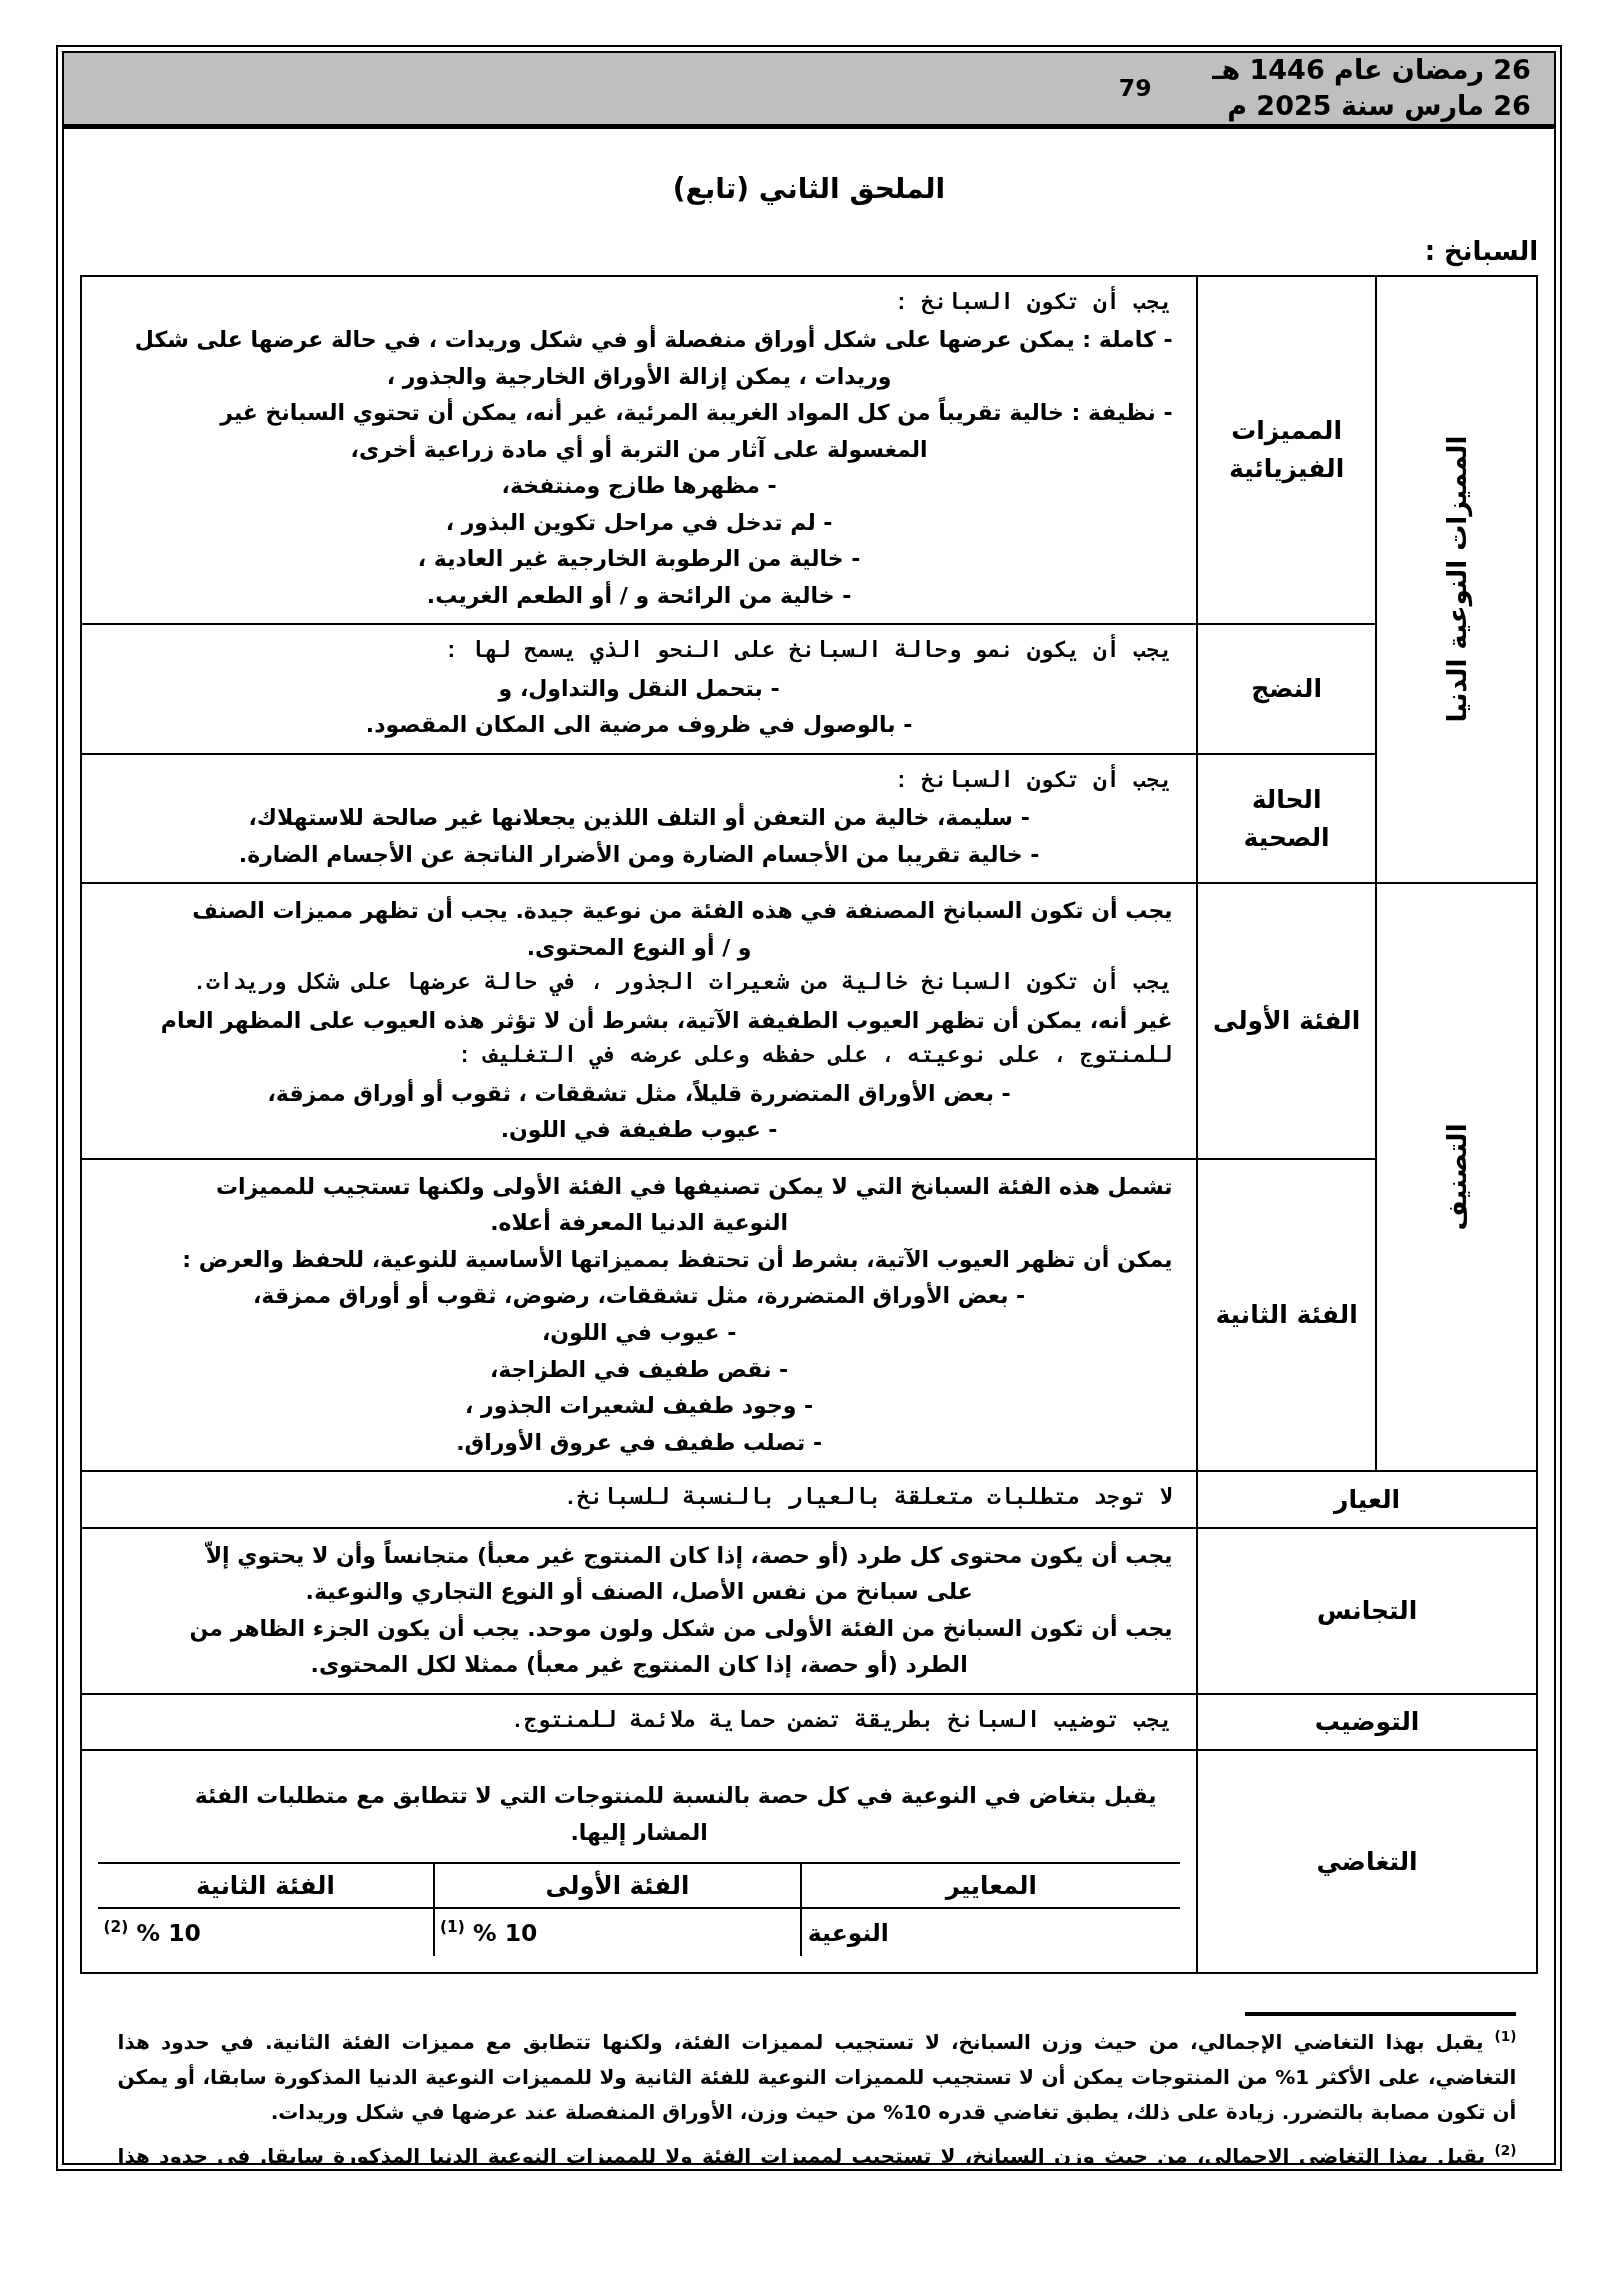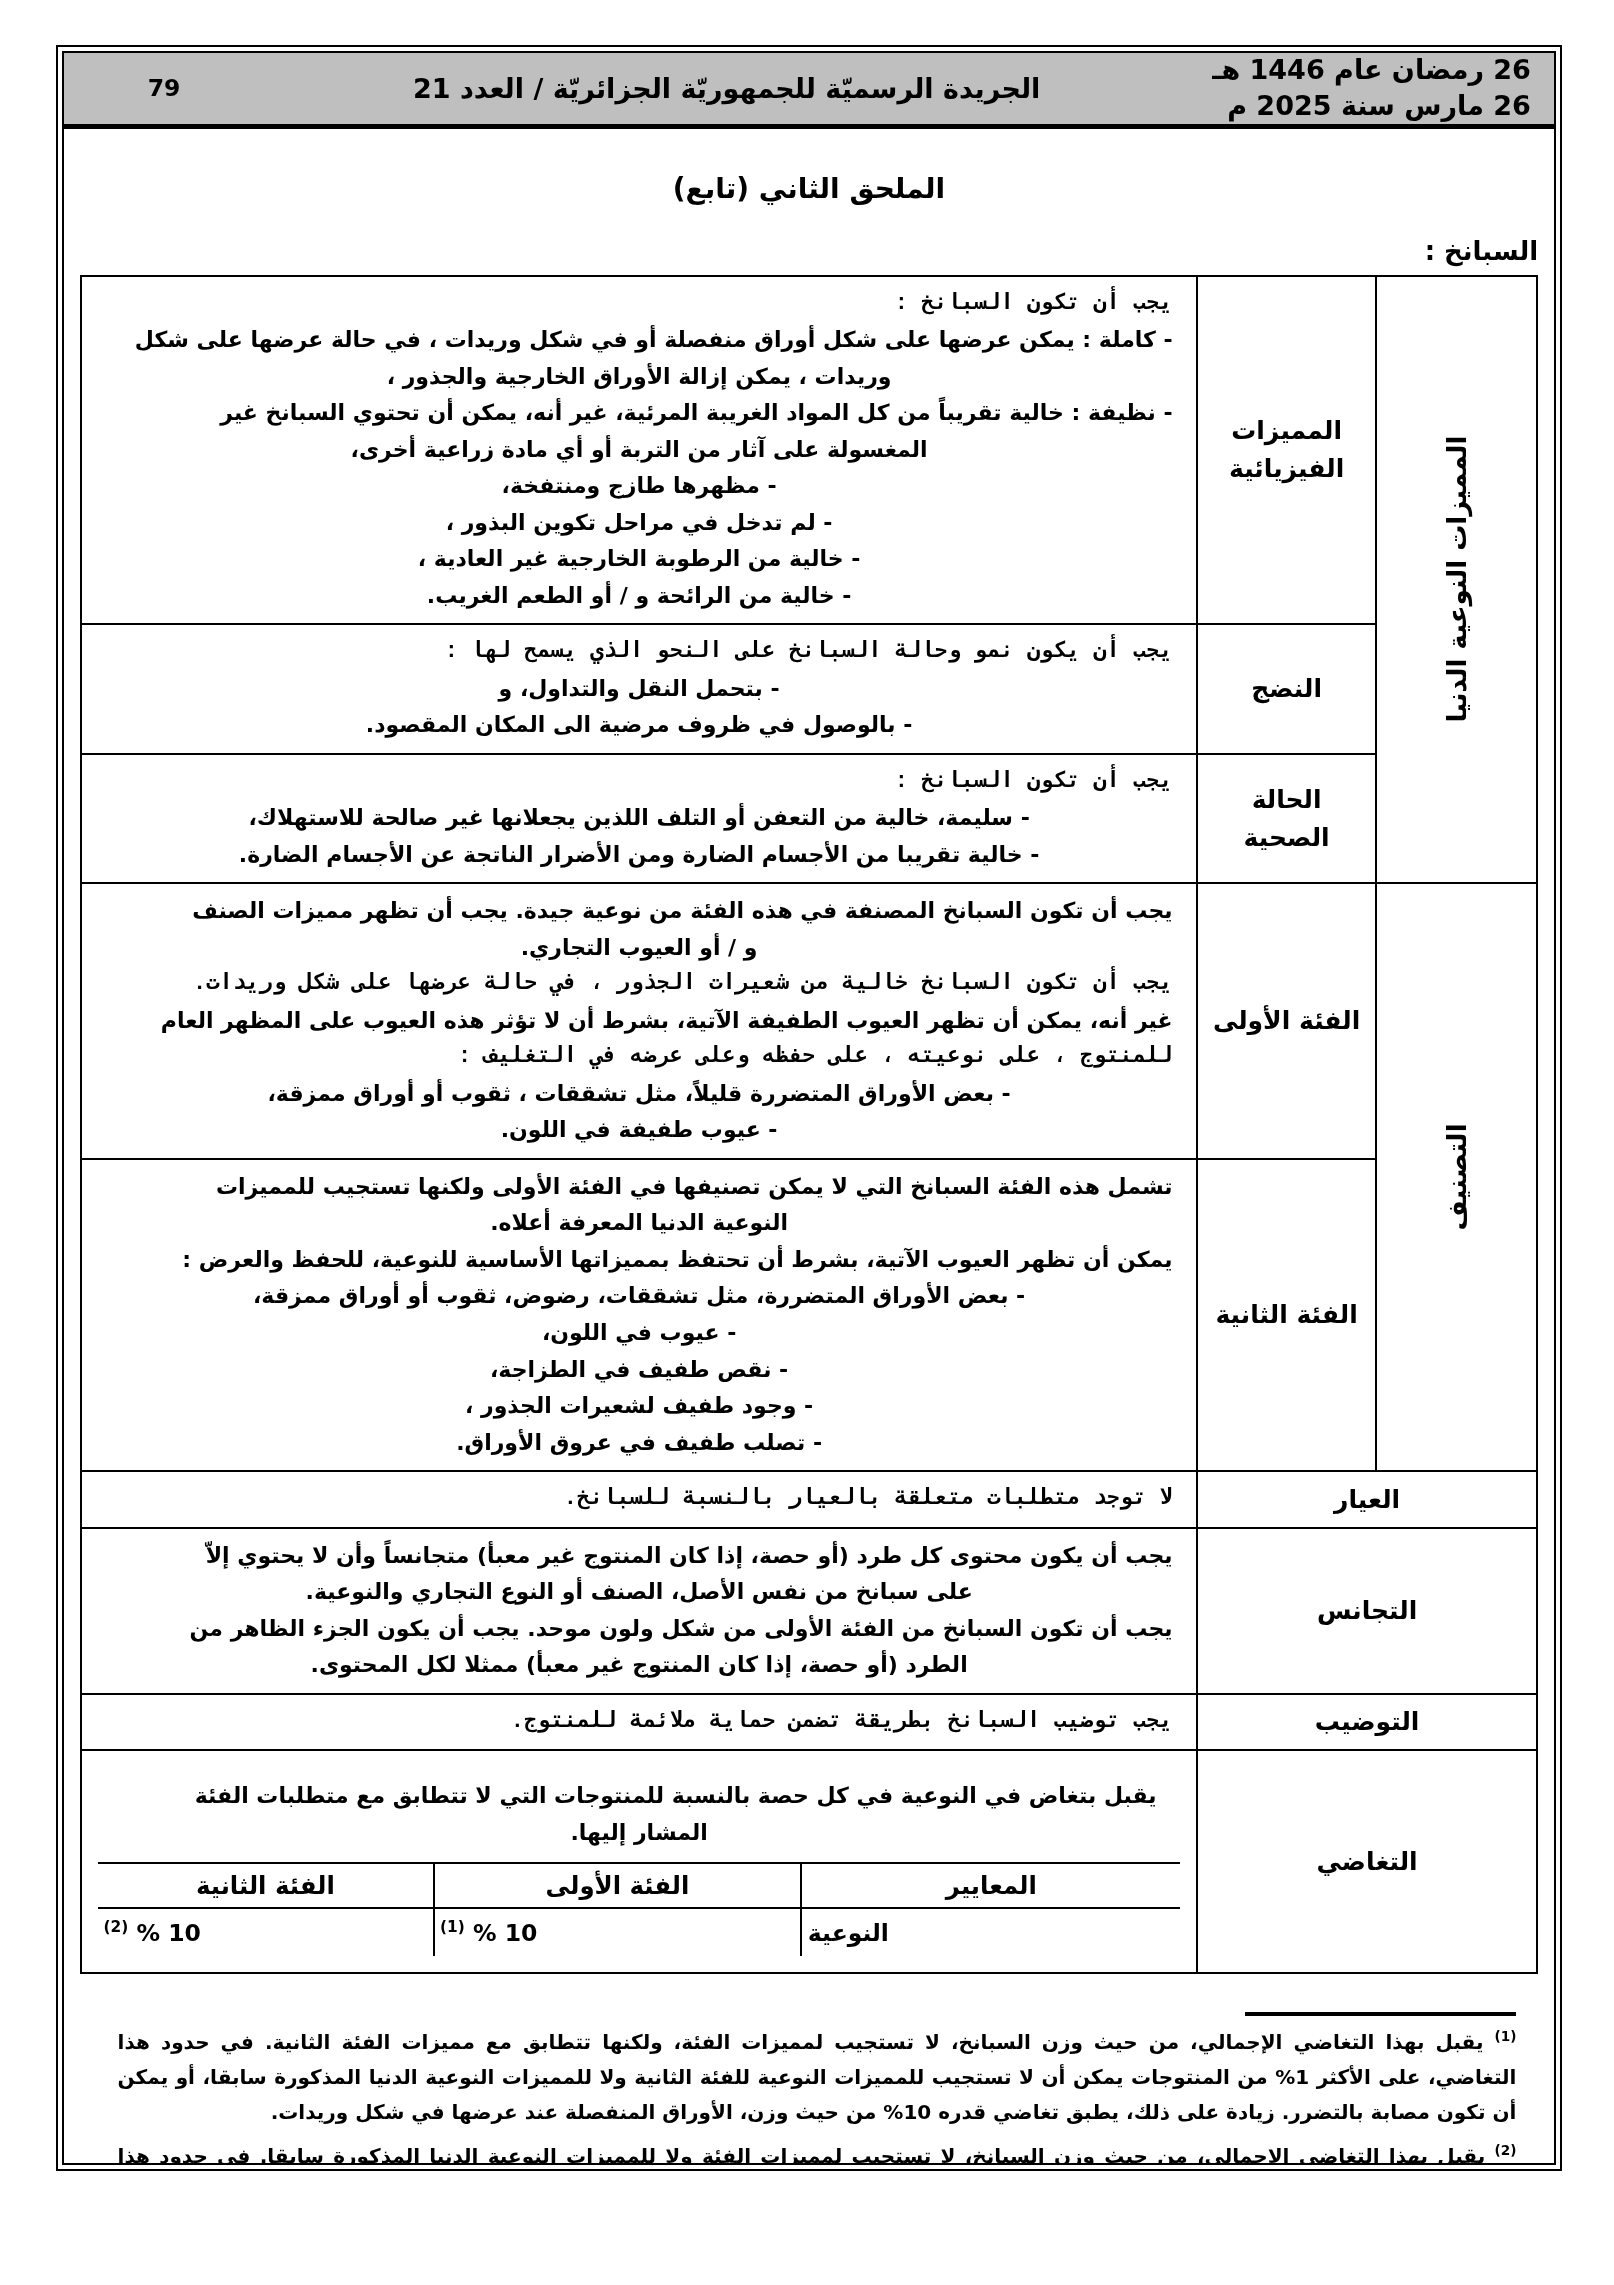--- a/index.html
+++ b/index.html
@@ -71,21 +71,20 @@
 <body>
 
 <div class="frame-outer">
   <div class="frame-inner">
 
     <div class="band">
       <div class="band-dates">
         <div>26 رمضان عام 1446 هـ</div>
         <div>26 مارس سنة 2025 م</div>
       </div>
-      <div class="band-title">الجريدة الرسميّة للجمهوريّة الجزائريّة / العدد 21</div>
       <div class="band-page">79</div>
     </div>
 
     <div class="annex-title">الملحق الثاني (تابع)</div>
     <div class="product-label">السبانخ :</div>
 
     <table class="main">
       <colgroup>
         <col style="width:161px">
           <col style="width:179px">
@@ -129,21 +128,21 @@
       </tr>
       <tr>
         <td class="group" rowspan="2">
           <div class="vwrap">
             <span class="vlabel">التصنيف</span>
           </div>
         </td>
         <td class="label">الفئة الأولى</td>
         <td class="content">
               <p class="ln justify">يجب أن تكون السبانخ المصنفة في هذه الفئة من نوعية جيدة. يجب أن تظهر مميزات الصنف</p>
-              <p class="ln center">و / أو العيوب التجاري.</p>
+              <p class="ln center">و / أو النوع المحتوى.</p>
               <p class="ln right">يجب أن تكون السبانخ خالية من شعيرات الجذور ، في حالة عرضها على شكل وريدات.</p>
               <p class="ln justify">غير أنه، يمكن أن تظهر العيوب الطفيفة الآتية، بشرط أن لا تؤثر هذه العيوب على المظهر العام</p>
               <p class="ln right">للمنتوج ، على نوعيته ، على حفظه وعلى عرضه في التغليف :</p>
               <p class="ln center">- بعض الأوراق المتضررة قليلاً، مثل تشققات ، ثقوب أو أوراق ممزقة،</p>
               <p class="ln center">- عيوب طفيفة في اللون.</p>
             </td>
       </tr>
       <tr>
         <td class="label">الفئة الثانية</td>
         <td class="content">

